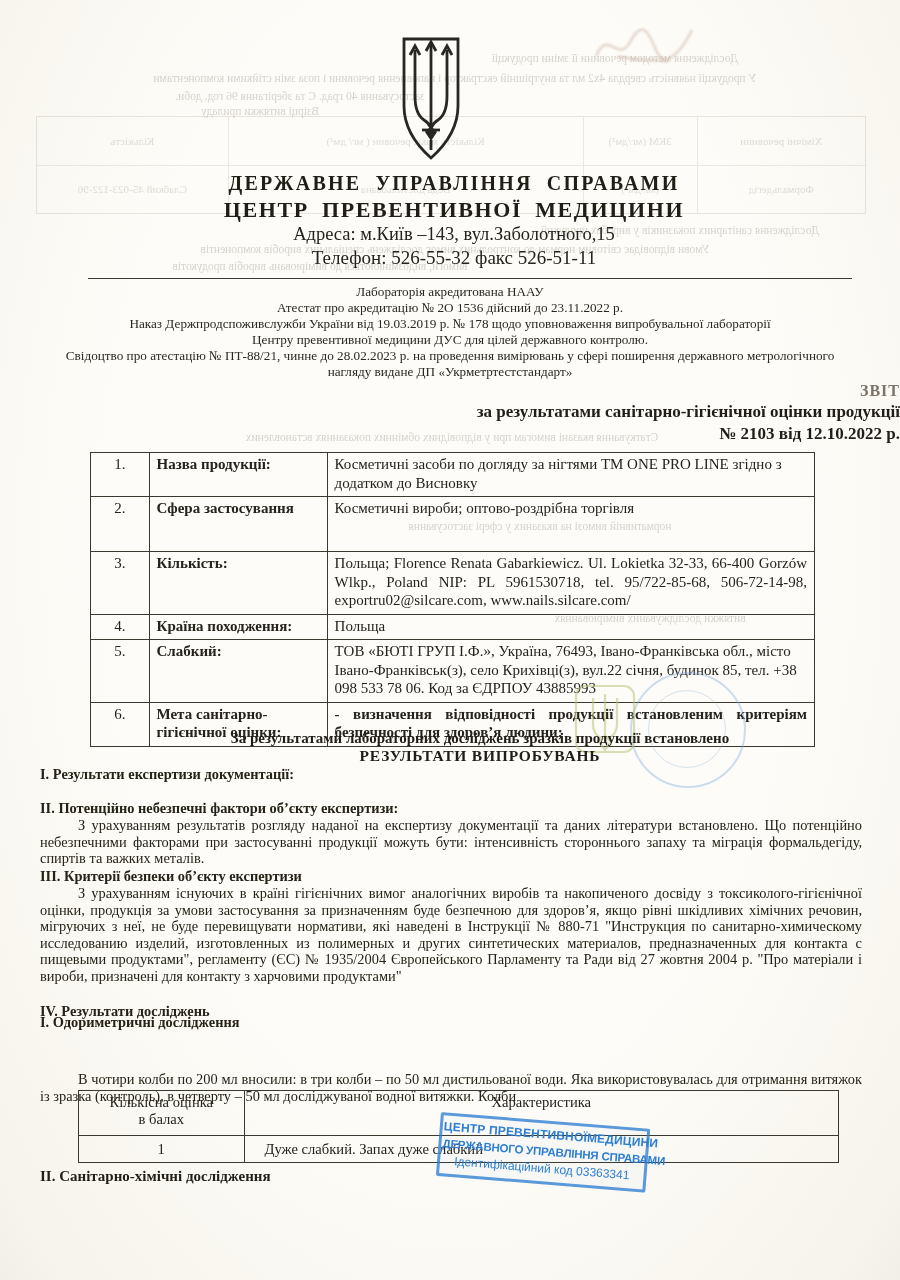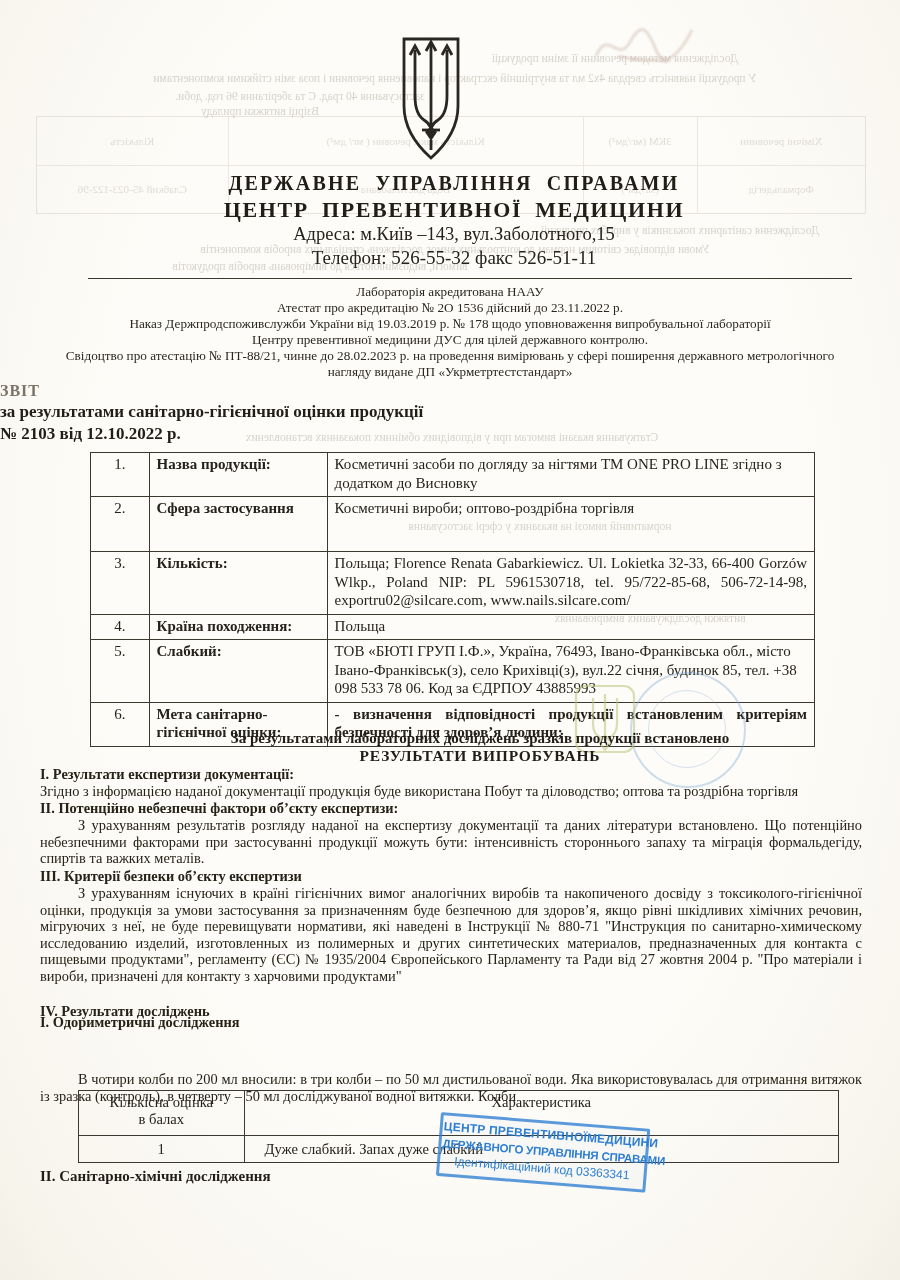--- a/index.html
+++ b/index.html
@@ -31,21 +31,21 @@
   
   .header { position:absolute; left:4px; top:172px; width:900px; text-align:center; }
   .org1 { font-size:20px; font-weight:bold; letter-spacing:2.2px; word-spacing:7px; color:#211d17; }
   .org2 { font-size:22px; font-weight:bold; letter-spacing:1.6px; word-spacing:6px; margin-top:2px; color:#211d17; }
   .addr { font-size:18.5px; margin-top:1px; }
   .phone { font-size:19px; margin-top:2px; }
   .rule { position:absolute; left:88px; top:278px; width:764px; border-top:1.6px solid #3c3830; }
   
   .accred { position:absolute; left:40px; top:284px; width:820px; text-align:center; font-size:13.2px; line-height:15.9px; color:#2b2720; }
   
-  .title { position:absolute; left:0; top:382px; width:900px; text-align:left; }
+  .title { position:absolute; left:0; top:382px; width:900px; text-align:right; }
   .title .t1 { font-size:16px; font-weight:bold; letter-spacing:1px; color:#7a746a; }
   .title .t2 { font-size:17px; font-weight:bold; margin-top:2px; color:#211d17; }
   .title .t3 { font-size:17px; font-weight:bold; margin-top:2px; color:#211d17; }
   
   .ptable { position:absolute; left:90px; top:452px; width:725px; border-collapse:collapse; font-size:15px; line-height:18.5px; }
   .ptable td { border:1.5px solid #3c3830; vertical-align:top; padding:2px 7px 4px; }
   .ptable td.num { width:47px; text-align:center; }
   .ptable td.lbl { width:171px; font-weight:bold; }
   .ptable td.val { width:507px; }
   .ptable tr.sp td { height:48px; }
@@ -202,21 +202,20 @@
       <path d="M23 16 V42 Q23 52 31 56"></path>
       <path d="M47 16 V42 Q47 52 39 56"></path>
       <path d="M29 60 L35 54 L41 60 L35 68 Z"></path>
     </g>
   </svg>
 
   <div class="centerline" style="top:730px; font-size:15px;">За результатами лабораторних досліджень зразків продукції встановлено</div>
   <div class="centerline" style="top:747px; font-size:15.5px; letter-spacing:.8px;">РЕЗУЛЬТАТИ  ВИПРОБУВАНЬ</div>
 
   <div class="body-text h-bold" style="top:766px;">І. Результати експертизи документації:</div>
-  <div class="body-text" style="top:783px;">Згідно з  інформацією наданої документації продукція буде використана Побут та діловодство; оптова  та роздрібна торгівля</div>
   <div class="body-text h-bold" style="top:800px;">ІІ. Потенційно небезпечні фактори об’єкту експертизи:</div>
   <div class="body-text h-bold" style="top:868px;">ІІІ. Критерії безпеки об’єкту експертизи</div>
   <div class="body-text ind38" style="top:817px;">З урахуванням результатів розгляду наданої на експертизу документації та даних літератури встановлено. Що потенційно небезпечними факторами при застосуванні продукції можуть бути: інтенсивність стороннього запаху та міграція формальдегіду, спиртів та важких металів.</div>
   <div class="body-text ind38" style="top:885px;">З урахуванням існуючих в країні гігієнічних вимог аналогічних виробів та накопиченого досвіду з токсиколого-гігієнічної оцінки, продукція за умови застосування за призначенням буде безпечною для здоров’я, якщо рівні шкідливих хімічних речовин, мігруючих з неї, не буде перевищувати нормативи, які наведені  в Інструкції № 880-71 "Инструкция по санитарно-химическому исследованию изделий, изготовленных из полимерных и других синтетических материалов, предназначенных для контакта с пищевыми продуктами", регламенту (ЄС) № 1935/2004 Європейського Парламенту та Ради від 27 жовтня 2004 р. "Про матеріали і вироби, призначені для контакту з харчовими продуктами"</div>
   <div class="body-text h-bold" style="top:1003px;">IV. Результати досліджень</div>
   <div class="body-text h-bold" style="top:1014px;">І. Одориметричні дослідження</div>
   <div class="body-text ind38" style="top:1071px;">В чотири колби по 200 мл вносили: в три колби – по 50 мл дистильованої води. Яка використовувалась для отримання витяжок із зразка (контроль), в четверту – 50 мл досліджуваної водної витяжки. Колби</div>
 
   <table class="otable">
     <tbody>

